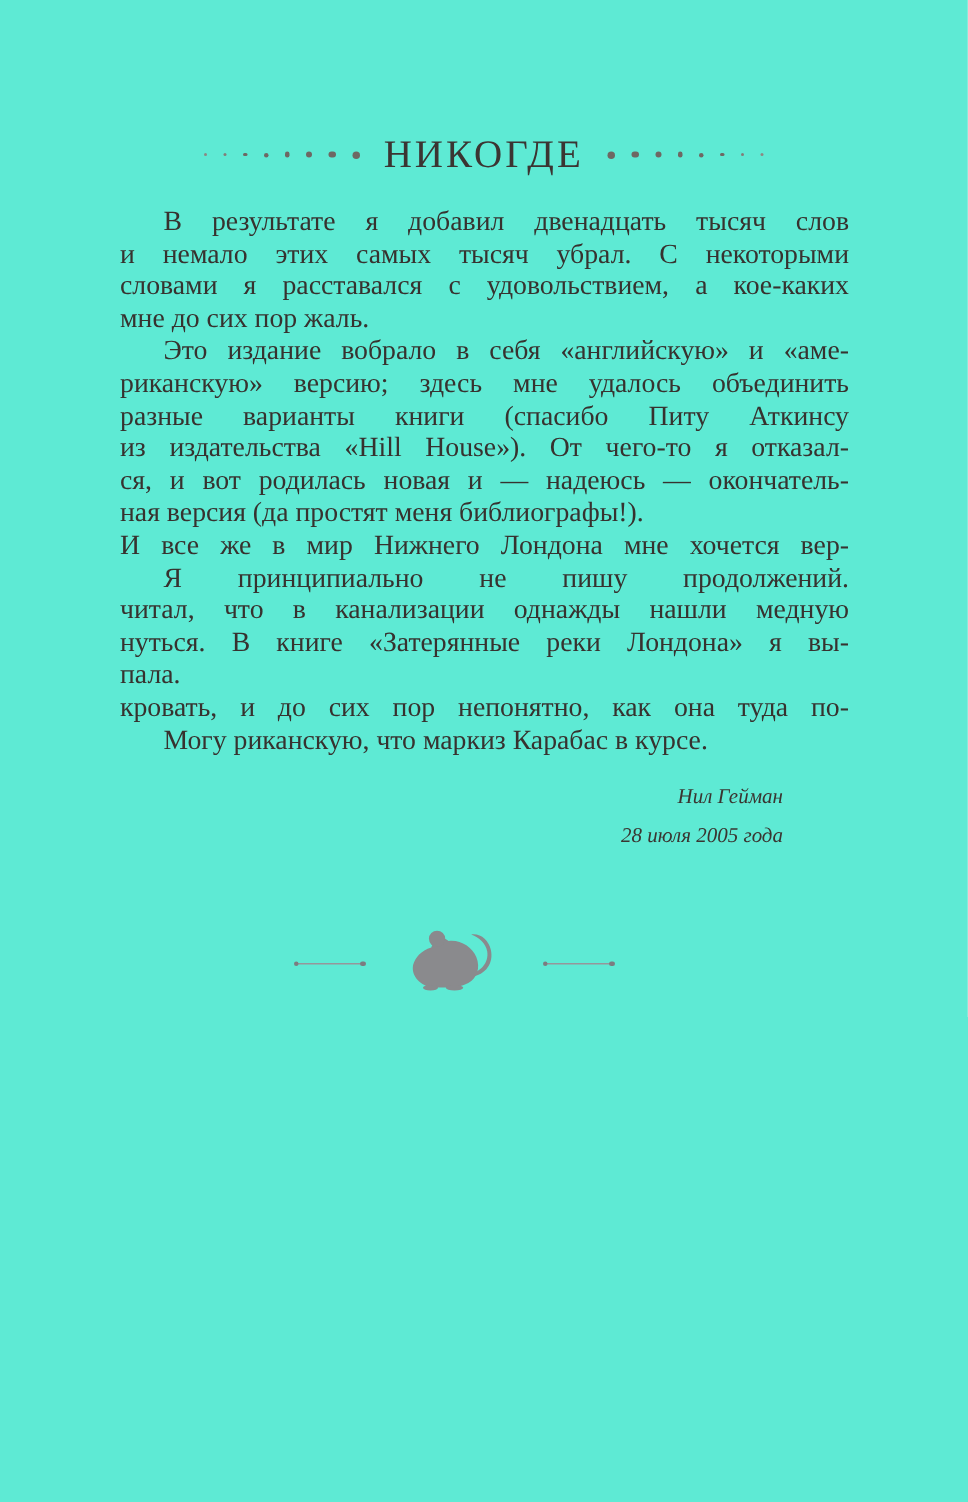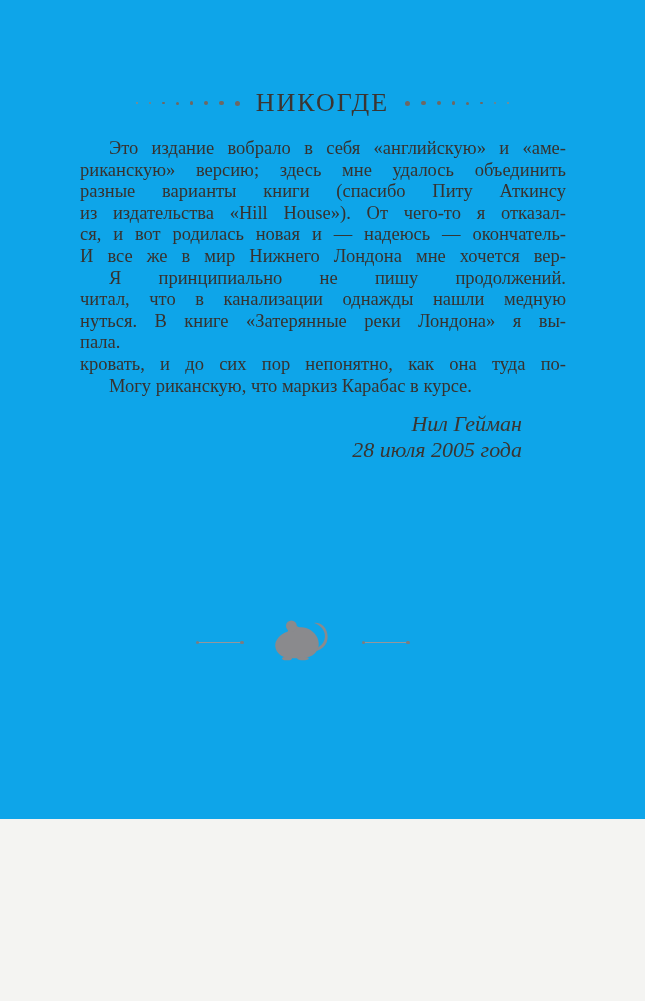--- a/index.html
+++ b/index.html
@@ -3,22 +3,22 @@
 <meta charset="utf-8">
 <style>
   html,body { margin:0; padding:0; }
   body {
     width:645px; height:1001px;
     background:#f4f4f2;
     font-family:"Liberation Serif","DejaVu Serif",serif;
   }
   .page {
     position:relative;
-    width:645px; height:819px;
-    background:#0ea5e9;
+    width:645px; height:1001px;
+    background:#5eead4;
     color:#37322f;
     overflow:hidden;
   }
 
   
   .chapter-header {
     position:absolute; top:88px; left:0; right:0;
     display:flex; align-items:center; justify-content:center;
     gap:16px;
     height:30px;
@@ -60,21 +60,21 @@
   }
   .tline.firstline { text-indent:29px; }
   .tline.lastline  { text-align-last:left; }
 
   
   .signature {
     margin-top:14px;
     padding-right:44px;
     text-align:right;
     font-style:italic;
-    font-size:22px;
+    font-size:14px;
     line-height:25.5px;
     color:#3a3531;
   }
 
   
   .divider {
     position:absolute; top:612px; left:0; right:0;
     display:flex; justify-content:center; align-items:flex-start;
     gap:29px;
     padding-right:40px;
@@ -122,25 +122,32 @@
         <span class="dot"></span>
         <span class="dot"></span>
         <span class="dot"></span>
         <span class="dot"></span>
     </div>
   </header>
 
   <main class="text-block">
     <div>
         <div class="para">
+          <div class="tline firstline">В результате я добавил двенадцать тысяч слов</div>
+          <div class="tline">и немало этих самых тысяч убрал. С некоторыми</div>
+          <div class="tline">словами я расставался с удовольствием, а кое-каких</div>
+          <div class="tline lastline">мне до сих пор жаль.</div>
+        </div>
+        <div class="para">
           <div class="tline firstline">Это издание вобрало в себя «английскую» и «аме-</div>
           <div class="tline">риканскую» версию; здесь мне удалось объединить</div>
           <div class="tline">разные варианты книги (спасибо Питу Аткинсу</div>
           <div class="tline">из издательства «Hill House»). От чего-то я отказал-</div>
           <div class="tline">ся, и вот родилась новая и — надеюсь — окончатель-</div>
+          <div class="tline lastline">ная версия (да простят меня библиографы!).</div>
         </div>
         <div class="para">
           <div class="tline">И все же в мир Нижнего Лондона мне хочется вер-</div>
           <div class="tline firstline">Я принципиально не пишу продолжений.</div>
           <div class="tline">читал, что в канализации однажды нашли медную</div>
           <div class="tline">нуться. В книге «Затерянные реки Лондона» я вы-</div>
           <div class="tline lastline">пала.</div>
           <div class="tline">кровать, и до сих пор непонятно, как она туда по-</div>
         </div>
         <div class="para">

